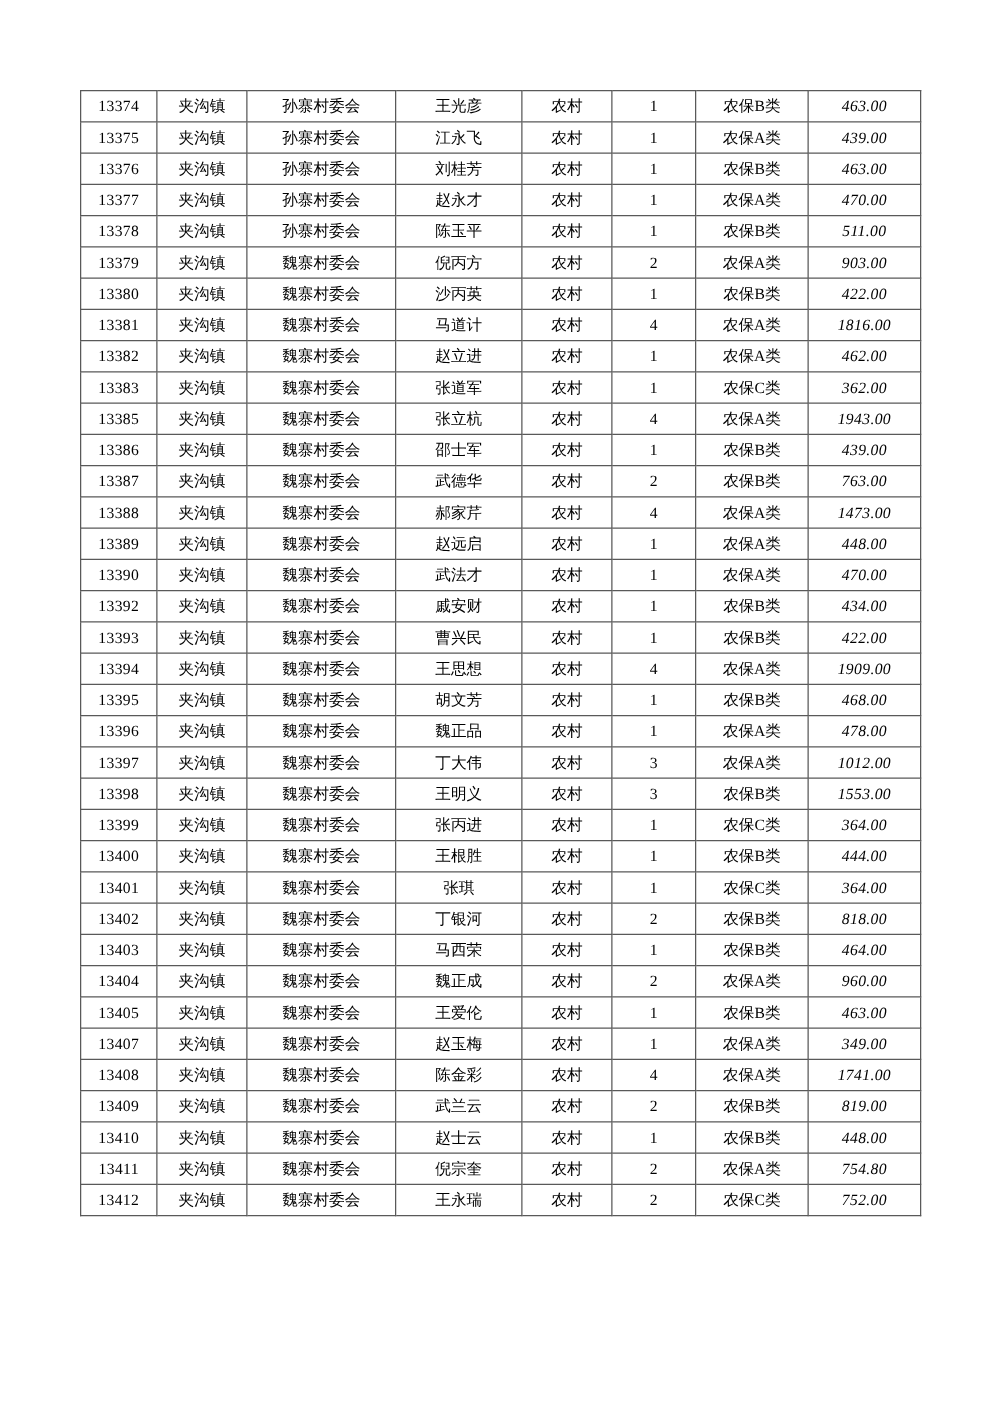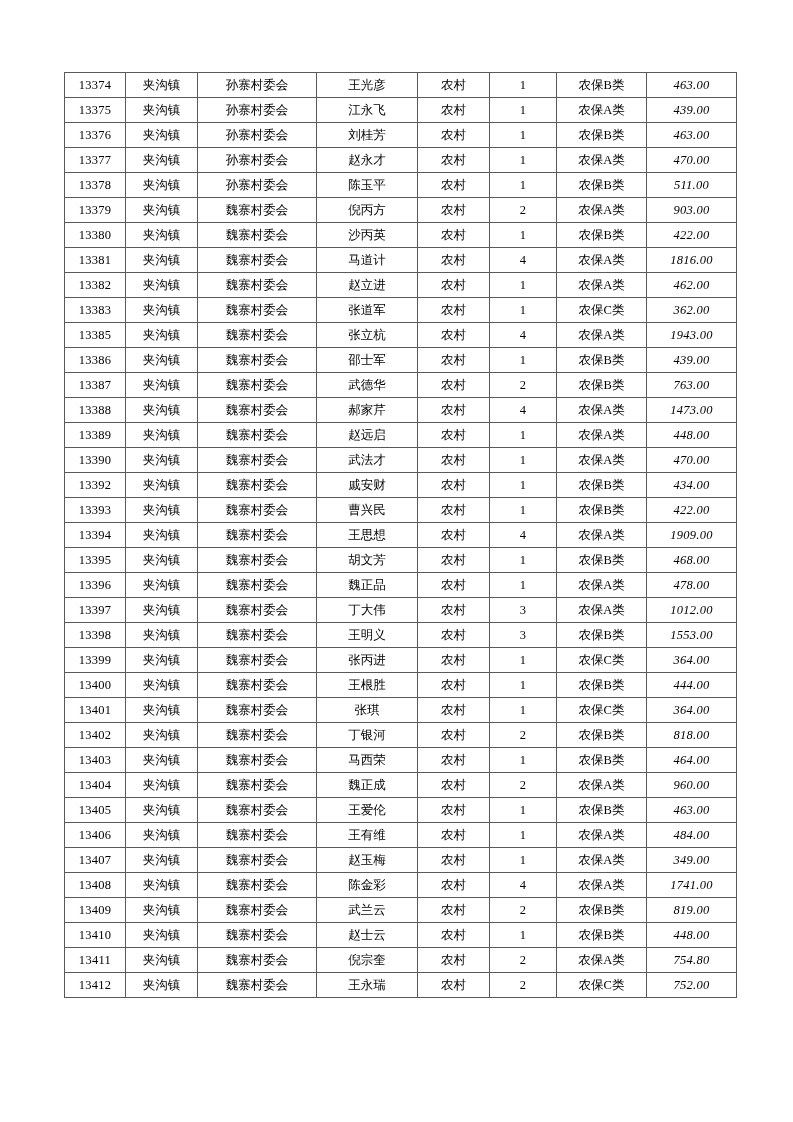--- a/index.html
+++ b/index.html
@@ -356,30 +356,20 @@
           <td class="col-0">13405</td>
           <td class="col-1">夹沟镇</td>
           <td class="col-2">魏寨村委会</td>
           <td class="col-3">王爱伦</td>
           <td class="col-4">农村</td>
           <td class="col-5">1</td>
           <td class="col-6">农保B类</td>
           <td class="col-7">463.00</td>
         </tr>
         <tr>
-          <td class="col-0">13406</td>
-          <td class="col-1">夹沟镇</td>
-          <td class="col-2">魏寨村委会</td>
-          <td class="col-3">王有维</td>
-          <td class="col-4">农村</td>
-          <td class="col-5">1</td>
-          <td class="col-6">农保A类</td>
-          <td class="col-7">484.00</td>
-        </tr>
-        <tr>
           <td class="col-0">13407</td>
           <td class="col-1">夹沟镇</td>
           <td class="col-2">魏寨村委会</td>
           <td class="col-3">赵玉梅</td>
           <td class="col-4">农村</td>
           <td class="col-5">1</td>
           <td class="col-6">农保A类</td>
           <td class="col-7">349.00</td>
         </tr>
         <tr>

